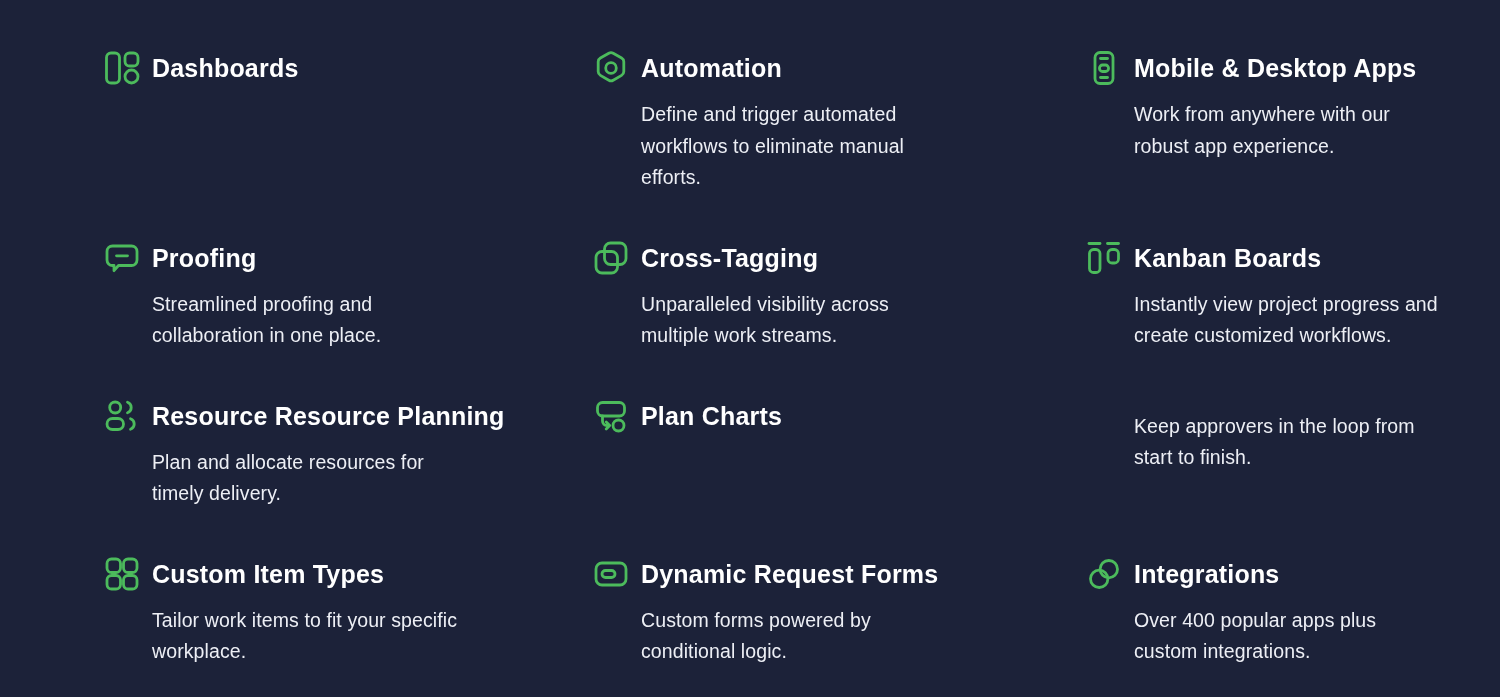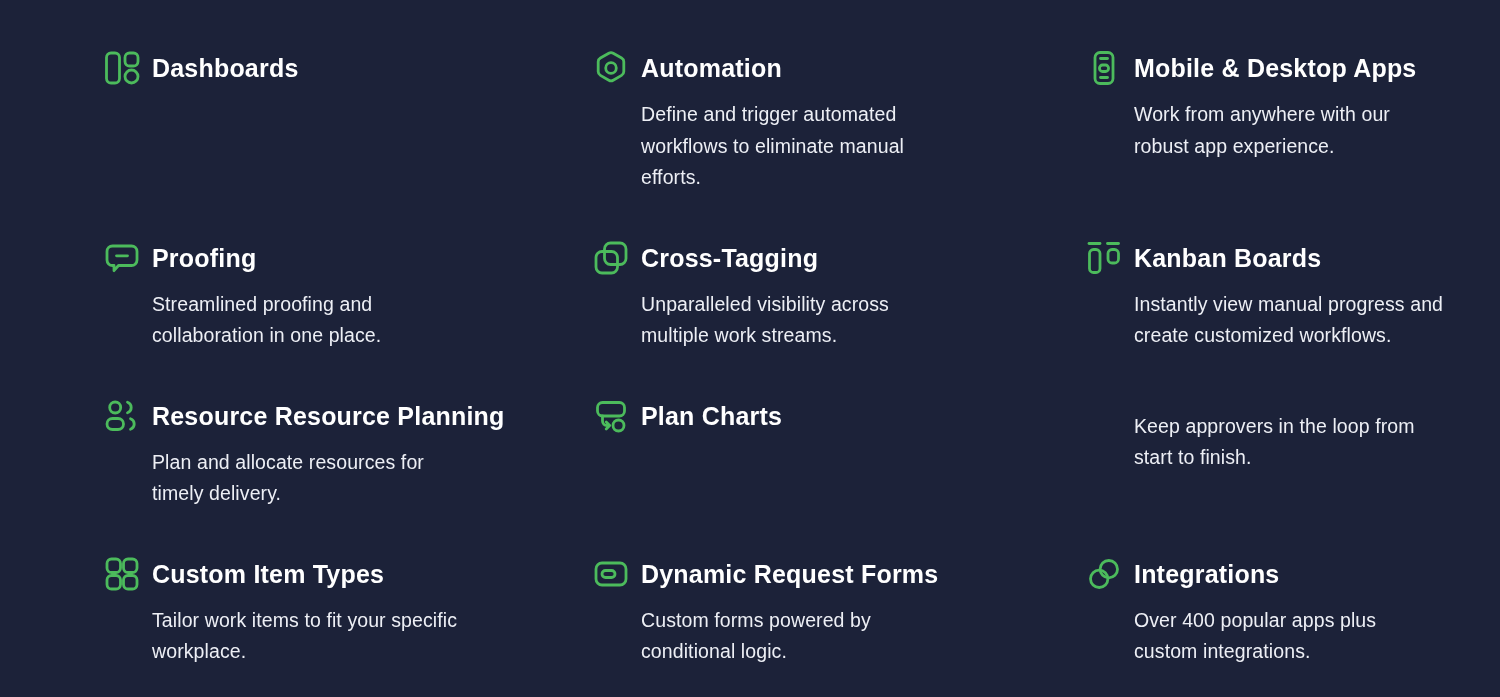--- a/index.html
+++ b/index.html
@@ -136,21 +136,21 @@
       <span class="icon">
         <svg viewBox="0 0 36 36" fill="none" stroke="currentColor" stroke-width="2.8" stroke-linecap="round" stroke-linejoin="round">
           <line x1="3" y1="3.5" x2="14" y2="3.5"></line>
           <rect x="3.5" y="9.5" width="10.5" height="23" rx="4"></rect>
           <line x1="21.5" y1="3.5" x2="32.5" y2="3.5"></line>
           <rect x="22" y="9.5" width="10.5" height="13.5" rx="4"></rect>
         </svg>
       </span>
       <span class="feature-title">Kanban Boards</span>
     </div>
-    <div class="feature-desc">Instantly view manual progress and
+    <div class="feature-desc">Instantly view project progress and
 create customized workflows.</div>
   </div>
 
   <div class="feature">
     <div class="feature-head">
       <span class="icon">
         <svg viewBox="0 0 36 36" fill="none" stroke="currentColor" stroke-width="2.8" stroke-linecap="round" stroke-linejoin="round">
           <circle cx="11.2" cy="9.5" r="5.5"></circle>
           <rect x="3" y="20.5" width="16.5" height="11" rx="5.5"></rect>
           <path d="M23.5 4.3 a5.5 5.5 0 0 1 0 10.4"></path>

